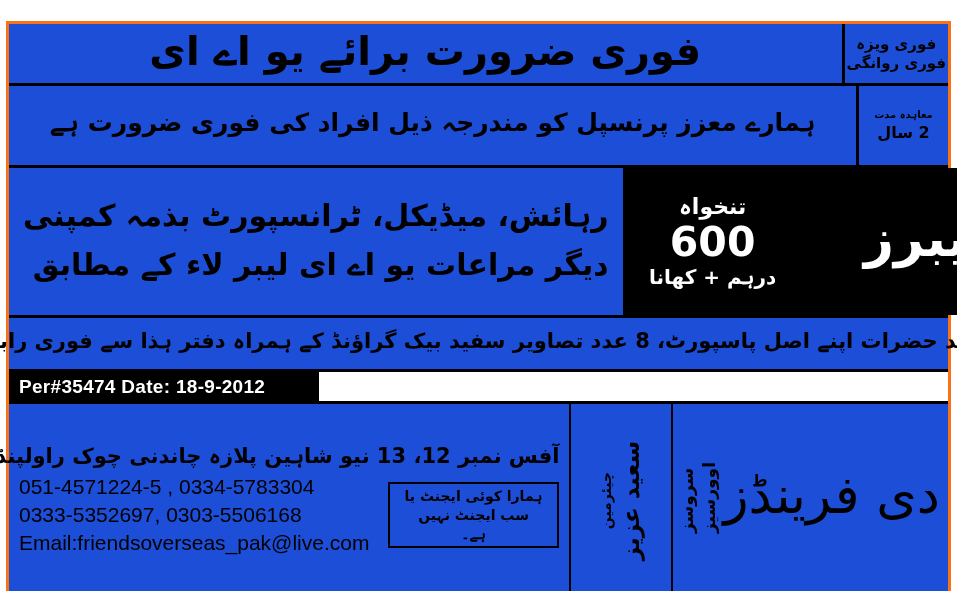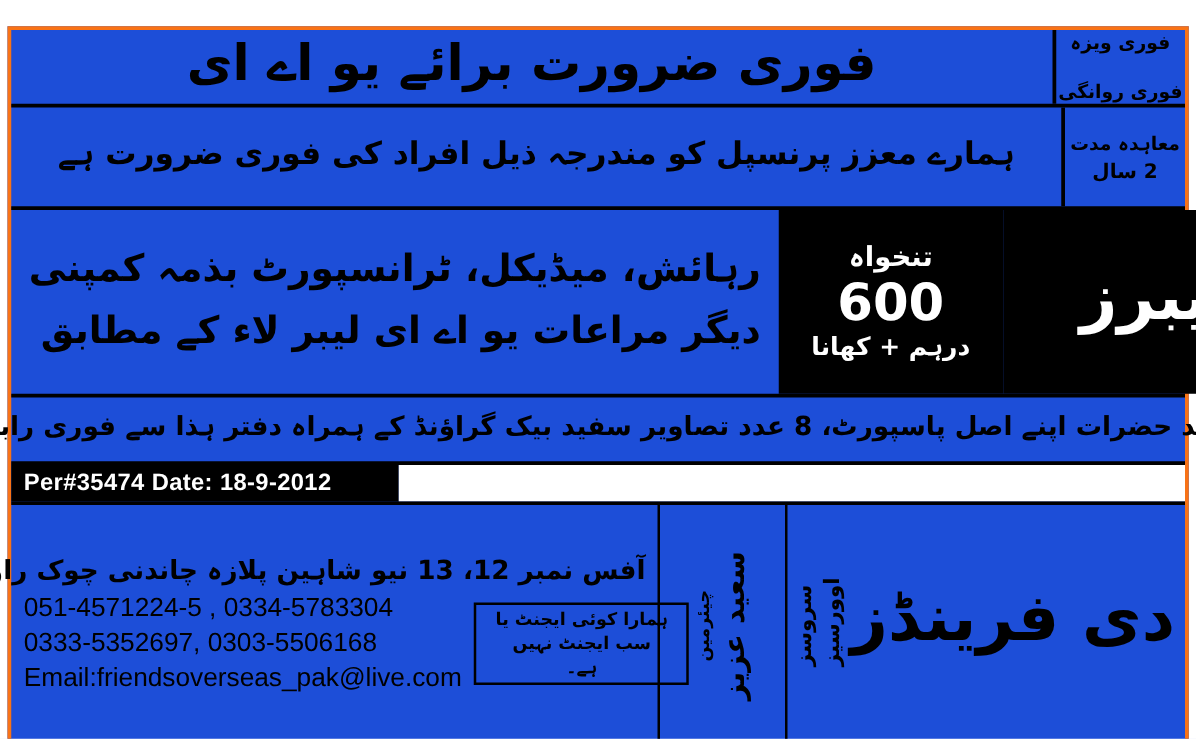--- a/index.html
+++ b/index.html
@@ -35,21 +35,21 @@
     display: flex;
     align-items: stretch;
     border-bottom: 3px solid #000;
     min-height: 62px;
   }
   .banner-side {
     flex: 0 0 78px;
     border-left: 3px solid #000;
     display: flex;
     flex-direction: column;
-    justify-content: space-between;
+    justify-content: center;
     align-items: center;
     padding: 2px;
     gap: 2px;
   }
   .banner-side .line {
     font-size: 15px;
     font-weight: bold;
     white-space: nowrap;
     line-height: 1.1;
   }
@@ -78,21 +78,21 @@
   .intro-side {
     flex: 0 0 92px;
     border-left: 3px solid #000;
     display: flex;
     flex-direction: column;
     justify-content: center;
     align-items: center;
     padding: 4px;
     gap: 3px;
   }
-  .intro-side .l1 { font-size: 15px; font-weight: bold; white-space: nowrap; }
+  .intro-side .l1 { font-size: 10px; font-weight: bold; white-space: nowrap; }
   .intro-side .l2 { font-size: 16px; font-weight: bold; white-space: nowrap; }
   .intro-main {
     flex: 1 1 auto;
     display: flex;
     align-items: center;
     justify-content: center;
     padding: 4px 14px 10px 14px;
   }
   .intro-main .txt {
     font-size: 25px;
@@ -288,21 +288,21 @@
   .company-cell {
     flex: 0 0 230px;
     display: flex;
     align-items: center;
     justify-content: center;
     gap: 4px;
     padding: 4px 8px 10px 4px;
   }
   .company-name {
     font-size: 52px;
-    font-weight: bold;
+    font-weight: normal;
     white-space: nowrap;
     line-height: 1;
     padding-bottom: 6px;
   }
   .company-sub {
     display: flex;
     flex-direction: row;
     gap: 2px;
   }
   .company-sub span {

